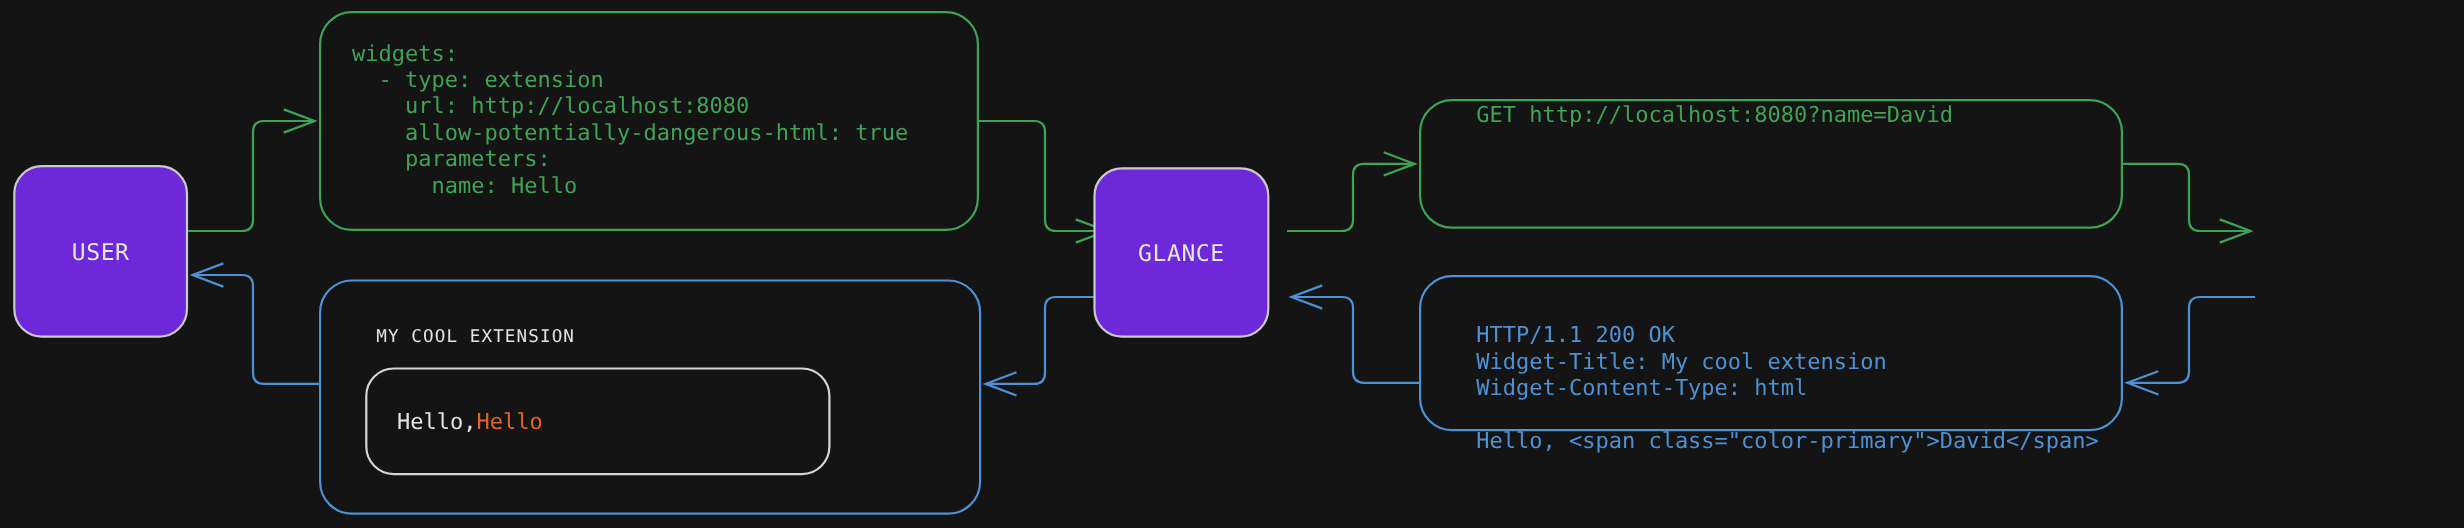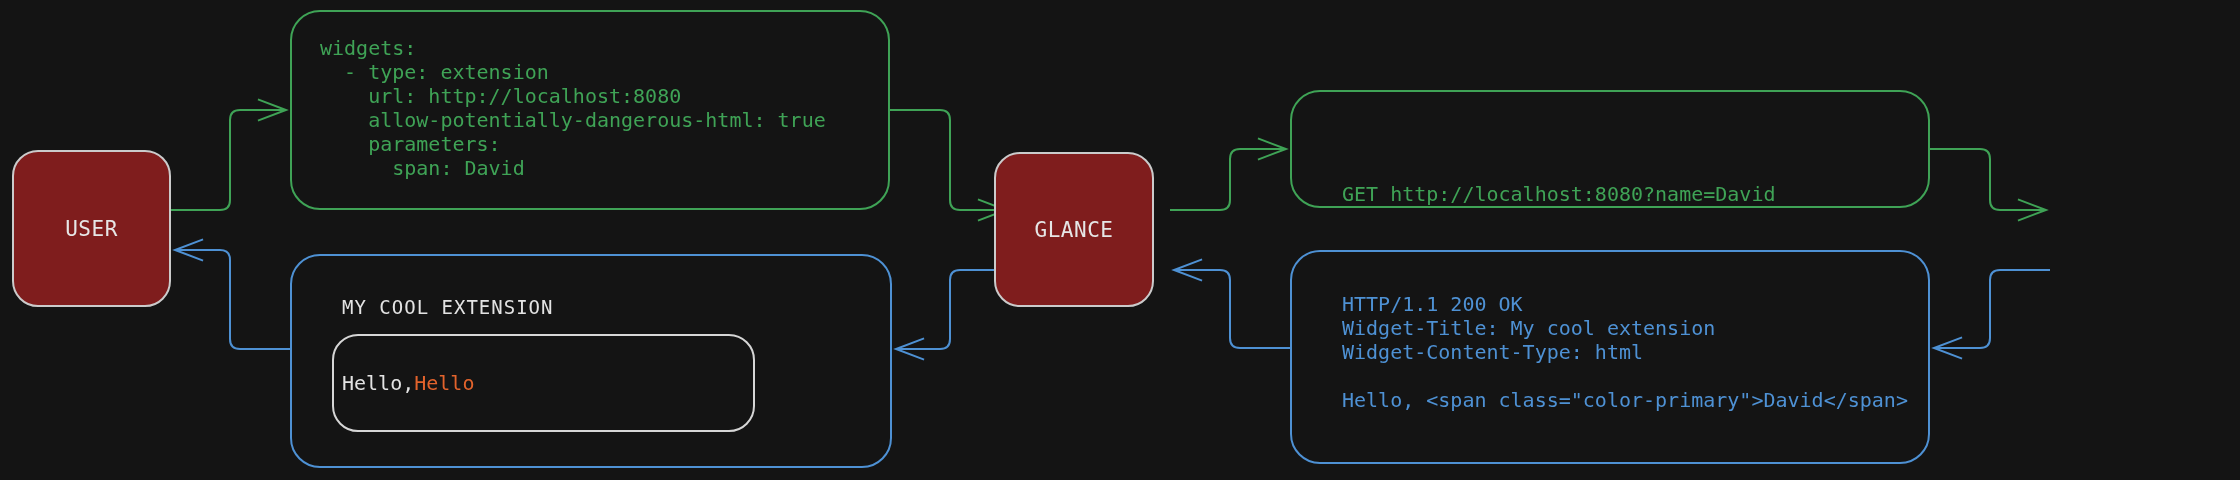--- a/index.html
+++ b/index.html
@@ -20,21 +20,21 @@
   svg.wires {
     position: absolute;
     left: 0; top: 0;
     pointer-events: none;
   }
   .node {
     position: absolute;
     box-sizing: border-box;
     border: 2px solid #cbcbcb;
     border-radius: 26px;
-    background: #7f1d1d;
+    background: #6d28d9;
     display: flex;
     align-items: center;
     justify-content: center;
     color: #e6e6e6;
     font-size: 21px;
     letter-spacing: 0.5px;
   }
   #node-user      { left: 12px;   top: 150px; width: 159px; height: 157px; }
   #node-glance    { left: 994px; top: 152px; width: 160px; height: 155px; }
   #node-extension { left: 2050px; top: 153px; width: 176px; height: 152px; }
@@ -43,55 +43,55 @@
     position: absolute;
     box-sizing: border-box;
     border: 2px solid;
     border-radius: 30px;
     background: #141414;
   }
   .msg.green { border-color: var(--green); color: var(--green); }
   .msg.blue  { border-color: var(--blue);  color: var(--blue);  }
 
   #box-config   { left: 290px;  top: 10px;  width: 600px; height: 200px; }
-  #box-request  { left: 1290px; top: 90px;  width: 640px; height: 118px; display: flex; align-items: flex-end; }
-  #box-response { left: 1290px; top: 250px; width: 640px; height: 214px; }
+  #box-request  { left: 1290px; top: 90px;  width: 640px; height: 118px; display: flex; align-items: flex-start; }
+  #box-response { left: 1290px; top: 250px; width: 640px; height: 142px; }
   #box-widget   { left: 290px;  top: 254px; width: 602px; height: 214px; color: #e3e3e3; }
 
   .msg pre {
     margin: 0;
     font-family: "DejaVu Sans Mono", "Liberation Mono", monospace;
     font-size: 20px;
     line-height: 24px;
     white-space: pre;
   }
   #box-config pre   { padding: 24px 20px 0 28px; }
   #box-request pre  { padding-left: 50px; }
   #box-response pre { padding: 40px 20px 0 50px; }
 
   .widget-title {
     position: absolute;
     left: 50px;
     top: 40px;
-    font-size: 19px;
+    font-size: 16px;
     letter-spacing: 1px;
     color: #e3e3e3;
   }
   .widget-inner {
     position: absolute;
     left: 40px;
     top: 78px;
     width: 423px;
     height: 98px;
     box-sizing: border-box;
     border: 2px solid #d6d6d6;
     border-radius: 26px;
     display: flex;
     align-items: center;
-    padding-left: 8px;
+    padding-left: 27px;
     font-size: 20px;
     color: #e3e3e3;
   }
   .orange { color: var(--orange); }
 </style>
 </head>
 <body style="background: rgb(20, 20, 20);">
 
 <div class="canvas">
 
@@ -122,21 +122,21 @@
     <span>GLANCE</span>
   </div>
 
 
   <div class="msg green" id="box-config">
     <pre>widgets:
   - type: extension
     url: http://localhost:8080
     allow-potentially-dangerous-html: true
     parameters:
-      span: David</pre>
+      name: Hello</pre>
   </div>
 
   <div class="msg green" id="box-request">
     <pre>GET http://localhost:8080?name=David</pre>
   </div>
 
   <div class="msg blue" id="box-response">
     <pre>HTTP/1.1 200 OK
 Widget-Title: My cool extension
 Widget-Content-Type: html

